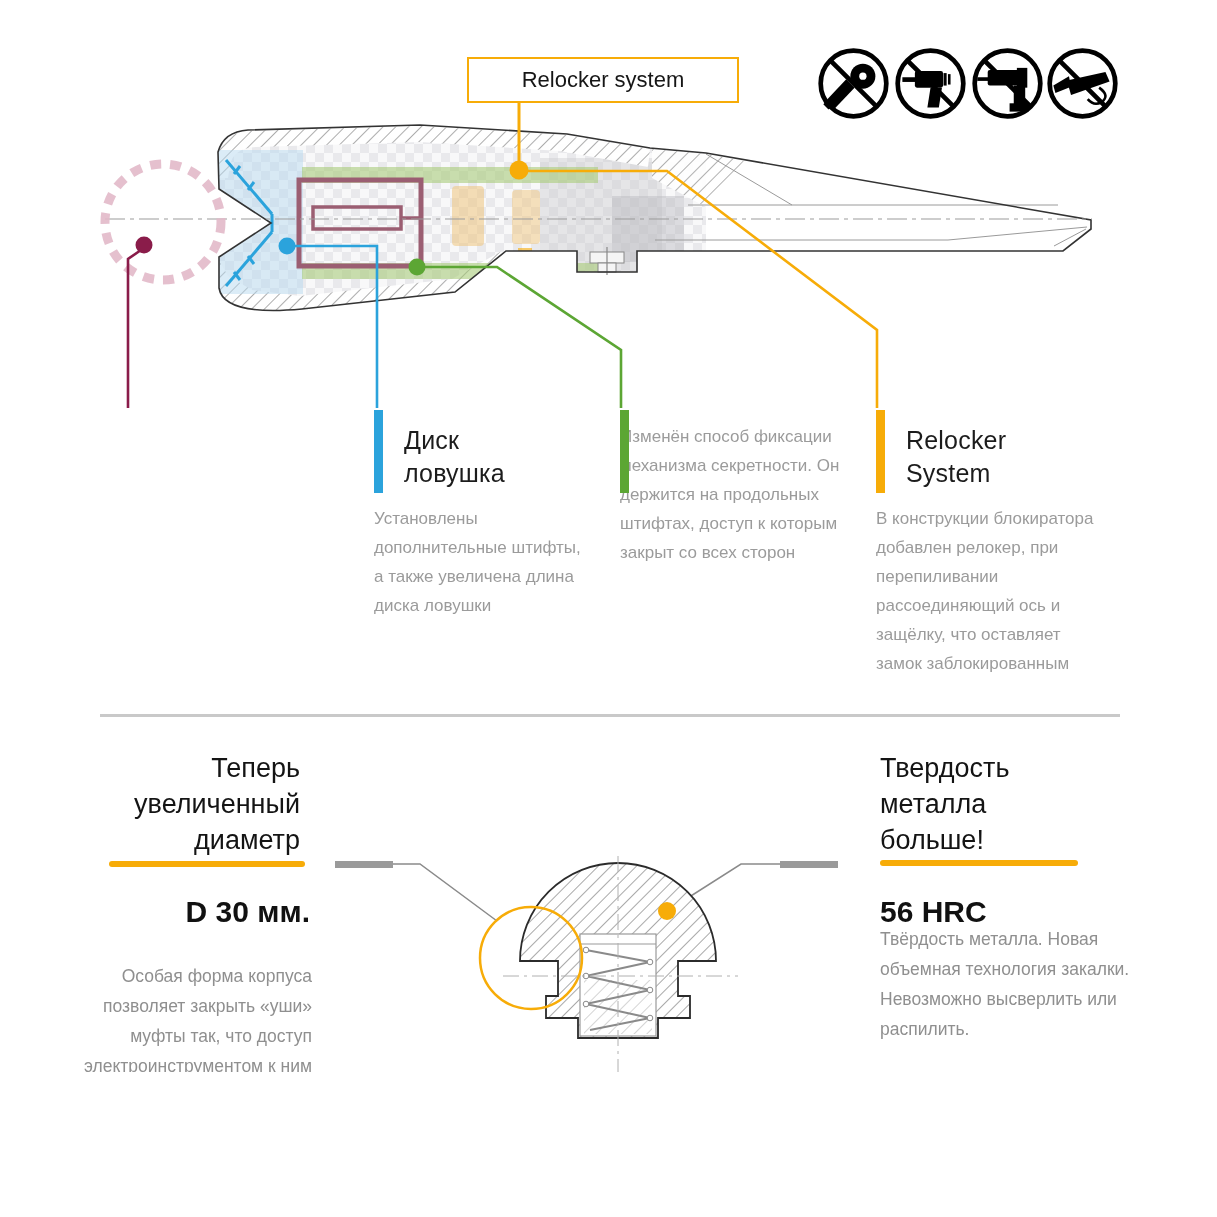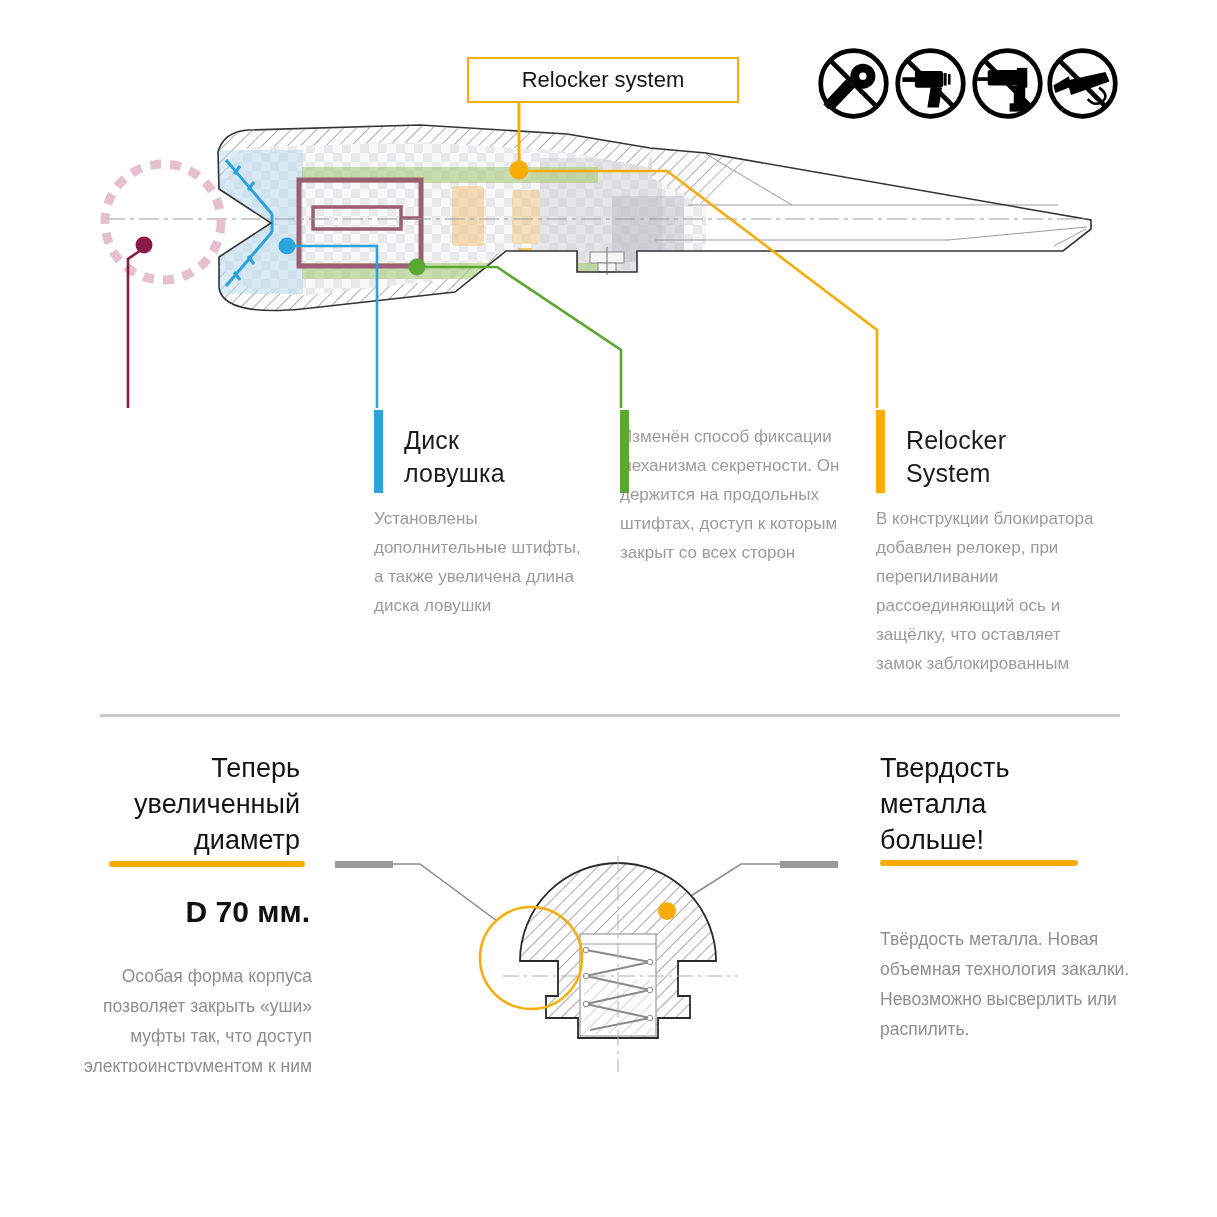--- a/index.html
+++ b/index.html
@@ -195,27 +195,28 @@
 System</div>
     <div class="f-body">В конструкции блокиратора добавлен релокер, при перепиливании рассоединяющий ось и защёлку, что оставляет замок заблокированным</div>
   </div>
 
   <div class="abs" id="divider"></div>
 
   <div class="abs b-title" id="bl-title">Теперь
 увеличенный
 диаметр</div>
   <div class="abs b-line" id="bl-line"></div>
-  <div class="abs b-value" id="bl-value">D 70 мм.</div>
+  <div class="abs b-value" id="bl-value">D 30 мм.</div>
   <div class="abs b-title" id="br-title">Твердость
 металла
 больше!</div>
 
   <div class="abs b-body" id="bl-body">Особая форма корпуса позволяет закрыть «уши» муфты так, что доступ электроинструментом к ним невозможен.</div>
   <div class="abs b-line" id="br-line"></div>
+  <div class="abs b-value" id="br-value">56 HRC</div>
   <div class="abs b-body" id="br-body">Твёрдость металла. Новая объемная технология закалки. Невозможно высверлить или распилить.</div>
 
   <svg class="abs" style="left:330px;top:845px" width="520" height="235" viewBox="330 845 520 235">
 
     <polyline points="393,864 420,864 497,921" fill="none" stroke="#8a8a8a" stroke-width="1.5"></polyline>
     <polyline points="780,864 741,864 672,908" fill="none" stroke="#8a8a8a" stroke-width="1.5"></polyline>
     <rect x="335" y="861" width="58" height="7" fill="#9a9a9a"></rect>
     <rect x="780" y="861" width="58" height="7" fill="#9a9a9a"></rect>
 
     <path d="M 520 961 A 98 98 0 0 1 716 961 L 678 961 L 678 996 L 690 996 L 690 1018 L 658 1018 L 658 1038 L 578 1038 L 578 1018 L 546 1018 L 546 996 L 558 996 L 558 961 L 520 961 Z" fill="url(#hatch)" stroke="#2b2b2b" stroke-width="1.8"></path>

